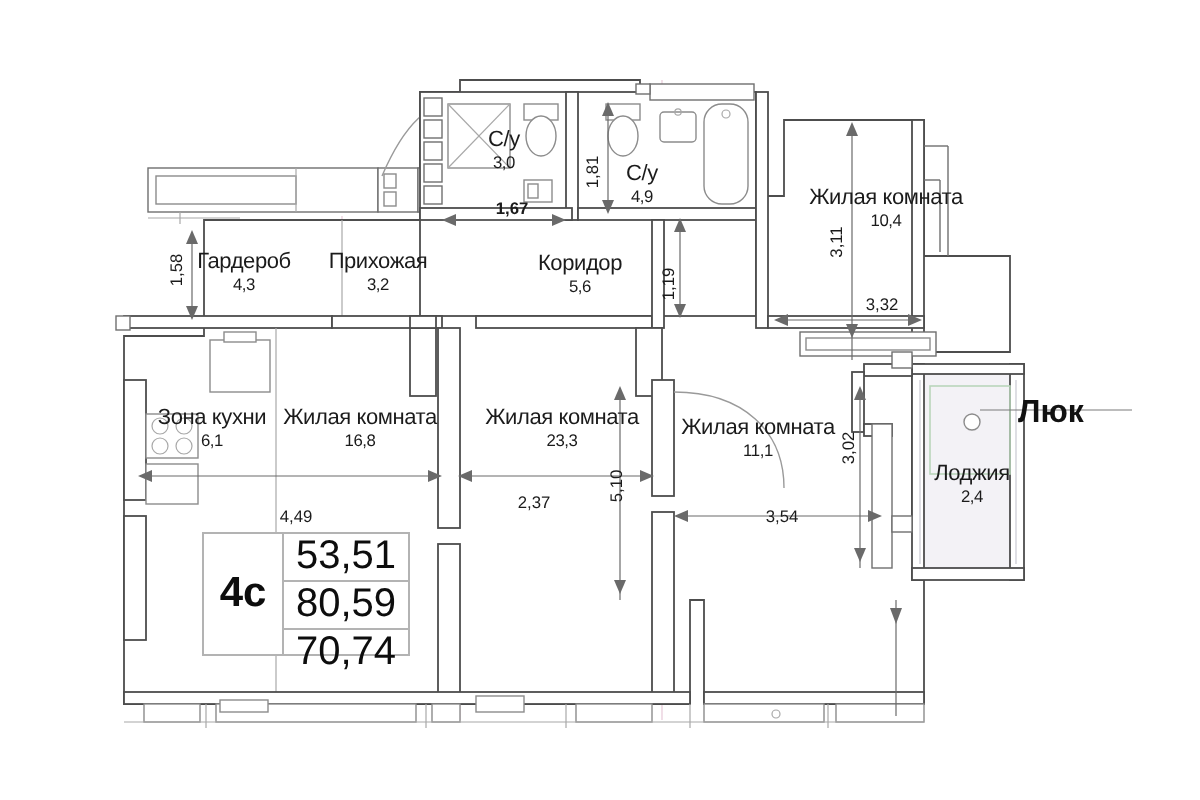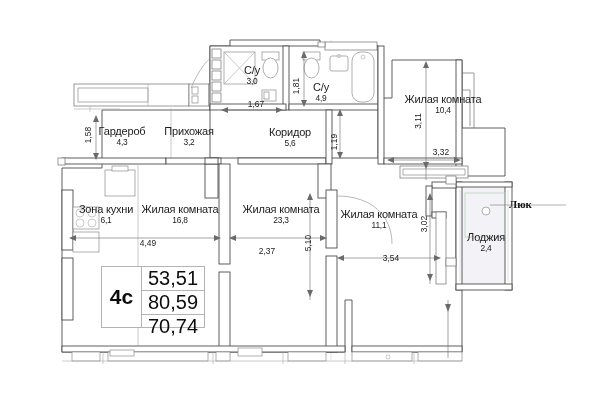--- a/index.html
+++ b/index.html
@@ -57,22 +57,22 @@
     font-size: 8.4px;
     color: #1b1b1b;
     white-space: nowrap;
     transform: translate(-50%, -50%);
   }
   .dim.vert {
     transform: translate(-50%, -50%) rotate(-90deg);
   }
   .hatch-label {
     position: absolute;
-    font-family: Liberation Serif, serif;
-    font-size: 11px;
+    font-family: Liberation Sans, sans-serif;
+    font-size: 16px;
     font-weight: 700;
     color: #111111;
     white-space: nowrap;
   }
   
   #area-table {
     position: absolute;
     left: 101px;
     top: 266px;
     width: 104px;
@@ -390,26 +390,26 @@
   <div class="lbl" style="left:379px; top:209px;">
     <span class="rname">Жилая комната</span>
     <span class="rarea">11,1</span>
   </div>
   <div class="lbl" style="left:486px; top:232px;">
     <span class="rname">Лоджия</span>
     <span class="rarea">2,4</span>
   </div>
 
   <div class="dim vert" style="left:88px; top:135px;">1,58</div>
-  <div class="dim" style="left:256px; top:104px;">1,67</div>
+  <div class="dim" style="left:256px; top:104px;font-weight:bold;">1,67</div>
   <div class="dim vert" style="left:296px; top:86px;">1,81</div>
   <div class="dim vert" style="left:334px; top:142px;">1,19</div>
   <div class="dim vert" style="left:418px; top:121px;">3,11</div>
   <div class="dim" style="left:441px; top:152px;">3,32</div>
-  <div class="dim" style="left:148px; top:243px;">4,49</div>
+  <div class="dim" style="left:148px; top:258px;">4,49</div>
   <div class="dim" style="left:267px; top:251px;">2,37</div>
   <div class="dim vert" style="left:308px; top:243px;">5,10</div>
   <div class="dim" style="left:391px; top:258px;">3,54</div>
   <div class="dim vert" style="left:424px; top:224px;">3,02</div>
 
   <div class="hatch-label" style="left:509px; top:198px;">Люк</div>
 
   <div id="area-table">
     <div class="code-cell">4с</div>
     <div class="vals">

